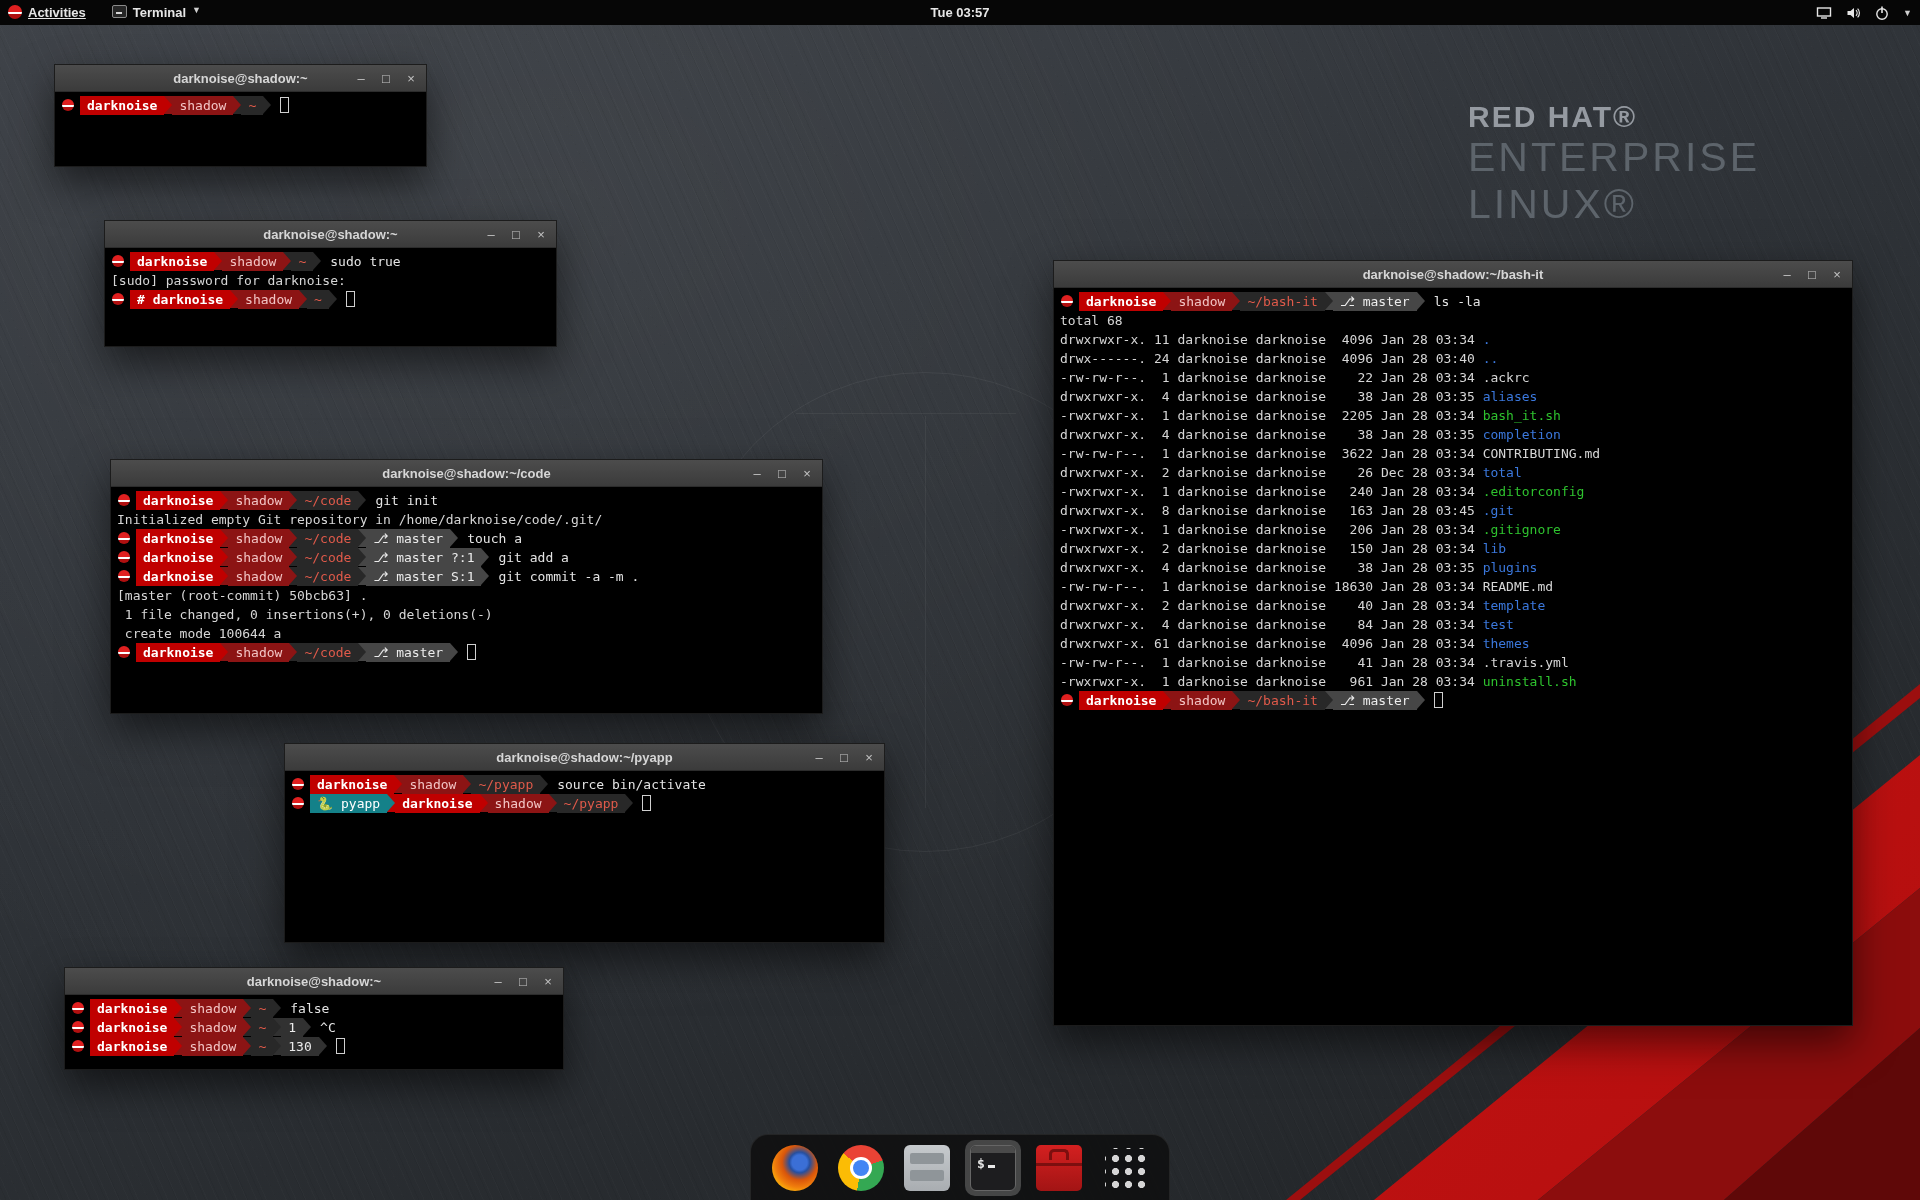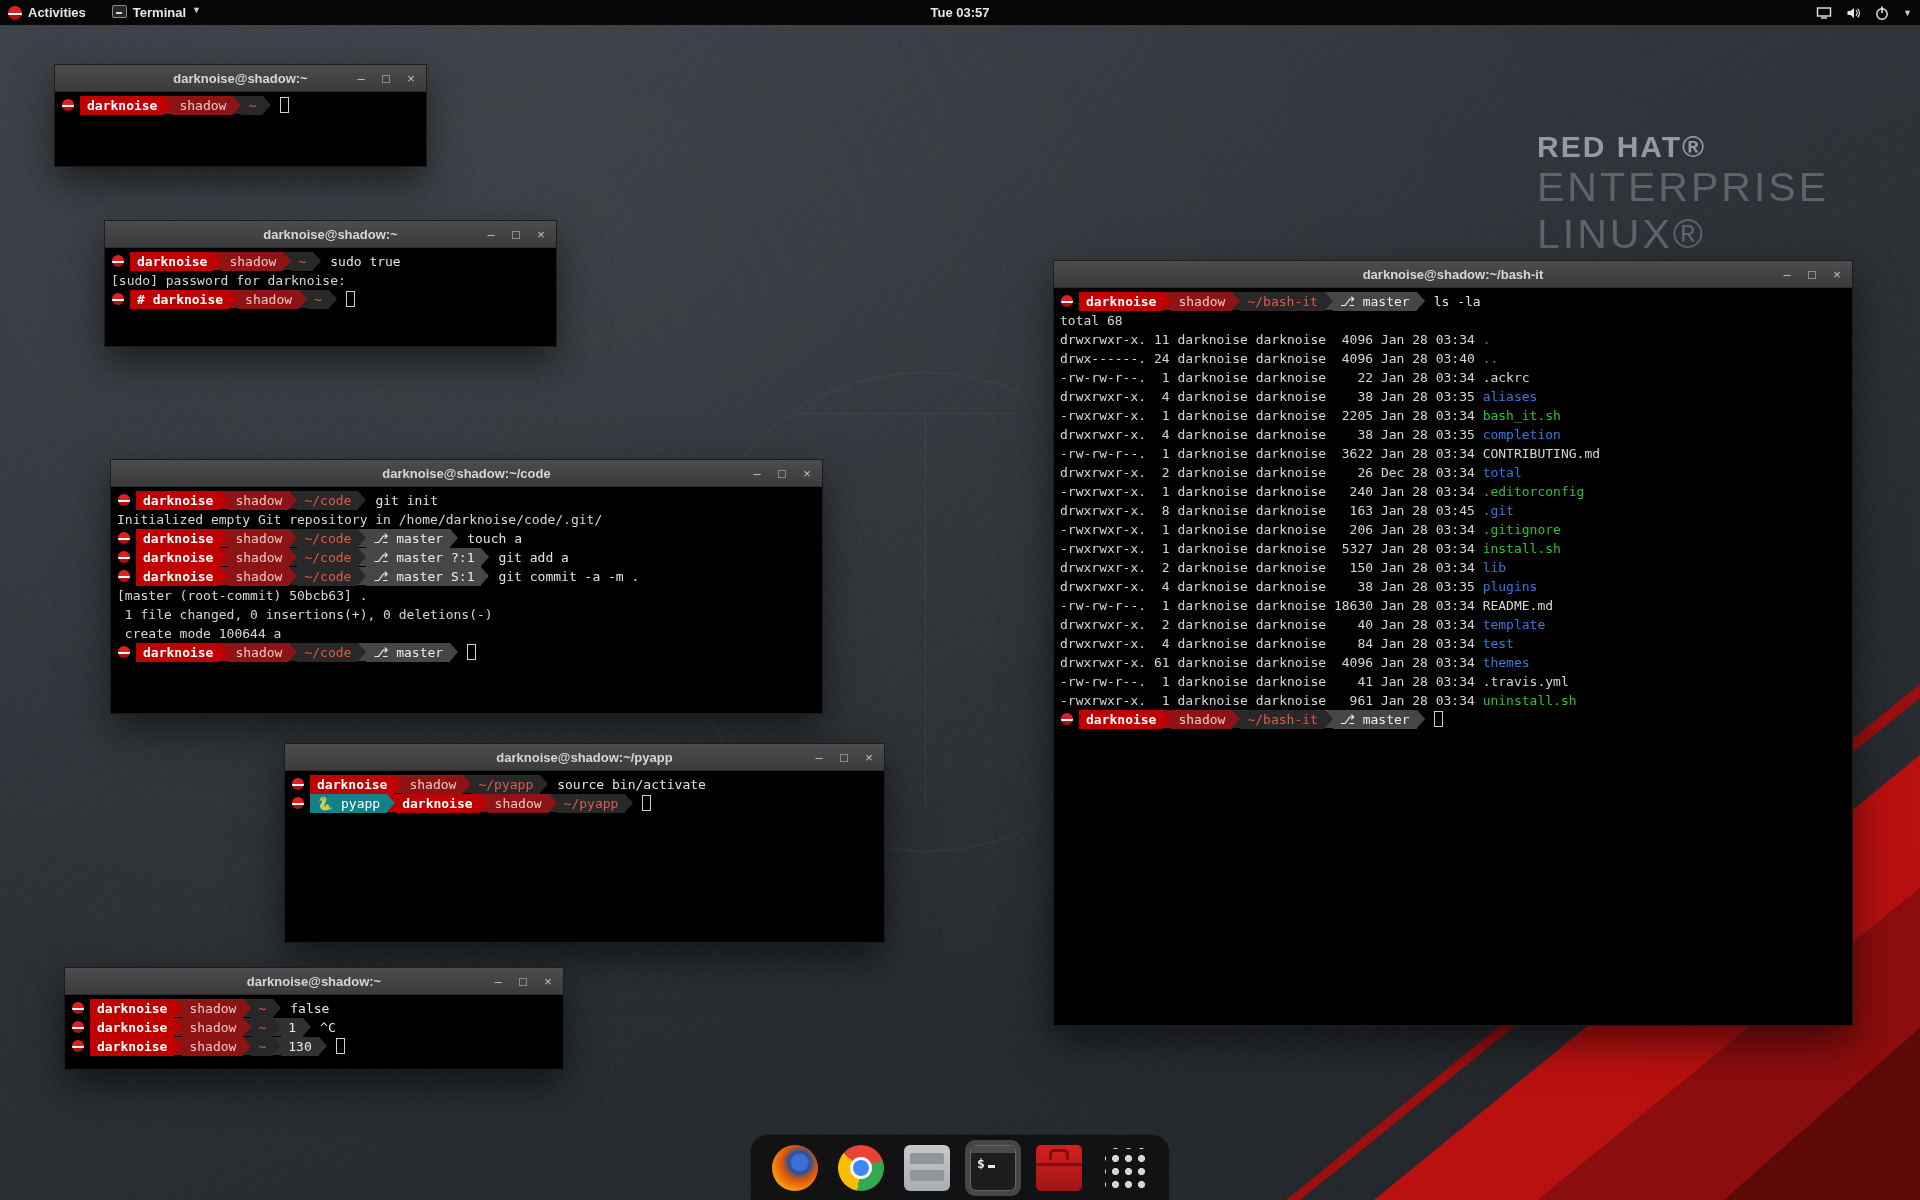--- a/index.html
+++ b/index.html
@@ -24,28 +24,28 @@
   .wall-vline { position:absolute; left:925px; top:416px; width:1px; height:392px;
     background:rgba(255,255,255,0.05); z-index:0; }
   .redart { position:absolute; inset:0; overflow:hidden; z-index:0; }
   .redart div { position:absolute; inset:0; }
   .r-line  { background:#9c0f0f; clip-path:polygon(1286px 1200px, 1920px 684px, 1920px 698px, 1300px 1200px); }
   .r-band  { background:linear-gradient(135deg,#e21717,#b30f0f); clip-path:polygon(1374px 1200px, 1920px 755px, 1920px 888px, 1538px 1200px); }
   .r-band2 { background:#8c0d0d; clip-path:polygon(1538px 1200px, 1920px 888px, 1920px 1028px, 1724px 1200px); }
   .r-band3 { background:#5f0808; clip-path:polygon(1724px 1200px, 1920px 1028px, 1920px 1200px); }
 
   
-  .branding { position:absolute; left:1537px; top:100px; z-index:1; user-select:none;margin-top:30px; }
+  .branding { position:absolute; left:1468px; top:100px; z-index:1; user-select:none; }
   .brand1 { font-size:30px; font-weight:bold; letter-spacing:2px; color:#959aa1; }
   .brand2, .brand3 { font-size:41px; font-weight:normal; letter-spacing:3px; color:#5d646b; line-height:47px; }
 
   
   .topbar { position:absolute; left:0; top:0; width:1920px; height:25px; background:#060606;
     color:#e6e6e6; font-size:13px; font-weight:600; display:flex; align-items:center; z-index:10; }
-  .tb-left { display:flex; align-items:flex-end; gap:6px; padding-left:8px; }
+  .tb-left { display:flex; align-items:flex-start; gap:6px; padding-left:8px;text-decoration:underline; }
   .hatdot { display:inline-block; width:14px; height:14px; border-radius:50%;
     background:linear-gradient(180deg,#e02020 0 52%, #ffffff 52% 66%, #b01010 66% 100%); }
   .tb-appmenu { display:flex; gap:6px; margin-left:26px; }
   .mini-term { display:inline-block; width:15px; height:13px; background:#262626; border:1px solid #8a8a8a; border-radius:2px; position:relative; }
   .mini-term::after { content:""; position:absolute; left:3px; bottom:3px; width:6px; height:2px; background:#d8d8d8; }
   .tb-caret { font-size:9px; color:#cfcfcf; }
   .tb-clock { position:absolute; left:50%; transform:translateX(-50%); }
   .tb-right { position:absolute; right:8px; display:flex; align-items:center; gap:13px; }
   .tb-right svg { display:block; }
 
@@ -262,21 +262,20 @@
       <div class="tline"><span class="o-plain">drwx------. 24 darknoise darknoise  4096 Jan 28 03:40 </span><span class="o-dir">..</span></div>
       <div class="tline"><span class="o-plain">-rw-rw-r--.  1 darknoise darknoise    22 Jan 28 03:34 </span><span class="o-plain">.ackrc</span></div>
       <div class="tline"><span class="o-plain">drwxrwxr-x.  4 darknoise darknoise    38 Jan 28 03:35 </span><span class="o-dir">aliases</span></div>
       <div class="tline"><span class="o-plain">-rwxrwxr-x.  1 darknoise darknoise  2205 Jan 28 03:34 </span><span class="o-exec">bash_it.sh</span></div>
       <div class="tline"><span class="o-plain">drwxrwxr-x.  4 darknoise darknoise    38 Jan 28 03:35 </span><span class="o-dir">completion</span></div>
       <div class="tline"><span class="o-plain">-rw-rw-r--.  1 darknoise darknoise  3622 Jan 28 03:34 </span><span class="o-plain">CONTRIBUTING.md</span></div>
       <div class="tline"><span class="o-plain">drwxrwxr-x.  2 darknoise darknoise    26 Dec 28 03:34 </span><span class="o-dir">total</span></div>
       <div class="tline"><span class="o-plain">-rwxrwxr-x.  1 darknoise darknoise   240 Jan 28 03:34 </span><span class="o-exec">.editorconfig</span></div>
       <div class="tline"><span class="o-plain">drwxrwxr-x.  8 darknoise darknoise   163 Jan 28 03:45 </span><span class="o-dir">.git</span></div>
       <div class="tline"><span class="o-plain">-rwxrwxr-x.  1 darknoise darknoise   206 Jan 28 03:34 </span><span class="o-exec">.gitignore</span></div>
-      <div class="tline"><span class="o-plain">-rwxrwxr-x.  1 darknoise darknoise  5327 Jan 28 03:34 </span><span class="o-exec">install.sh</span></div>
       <div class="tline"><span class="o-plain">drwxrwxr-x.  2 darknoise darknoise   150 Jan 28 03:34 </span><span class="o-dir">lib</span></div>
       <div class="tline"><span class="o-plain">drwxrwxr-x.  4 darknoise darknoise    38 Jan 28 03:35 </span><span class="o-dir">plugins</span></div>
       <div class="tline"><span class="o-plain">-rw-rw-r--.  1 darknoise darknoise 18630 Jan 28 03:34 </span><span class="o-plain">README.md</span></div>
       <div class="tline"><span class="o-plain">drwxrwxr-x.  2 darknoise darknoise    40 Jan 28 03:34 </span><span class="o-dir">template</span></div>
       <div class="tline"><span class="o-plain">drwxrwxr-x.  4 darknoise darknoise    84 Jan 28 03:34 </span><span class="o-dir">test</span></div>
       <div class="tline"><span class="o-plain">drwxrwxr-x. 61 darknoise darknoise  4096 Jan 28 03:34 </span><span class="o-dir">themes</span></div>
       <div class="tline"><span class="o-plain">-rw-rw-r--.  1 darknoise darknoise    41 Jan 28 03:34 </span><span class="o-plain">.travis.yml</span></div>
       <div class="tline"><span class="o-plain">-rwxrwxr-x.  1 darknoise darknoise   961 Jan 28 03:34 </span><span class="o-exec">uninstall.sh</span></div>
       <div class="tline"><span class="hat"></span><span class="seg seg-user">darknoise</span><span class="psep" style="border-left-color: rgb(192, 0, 0); background-color: rgb(140, 20, 20);"></span><span class="seg seg-host">shadow</span><span class="psep" style="border-left-color: rgb(140, 20, 20); background-color: rgb(40, 40, 40);"></span><span class="seg seg-path">~/bash-it</span><span class="psep" style="border-left-color: rgb(40, 40, 40); background-color: rgb(70, 70, 70);"></span><span class="seg seg-git">⎇ master</span><span class="psep" style="border-left-color: rgb(70, 70, 70); background-color: transparent;"></span><span class="cur"></span></div>
     </div>

